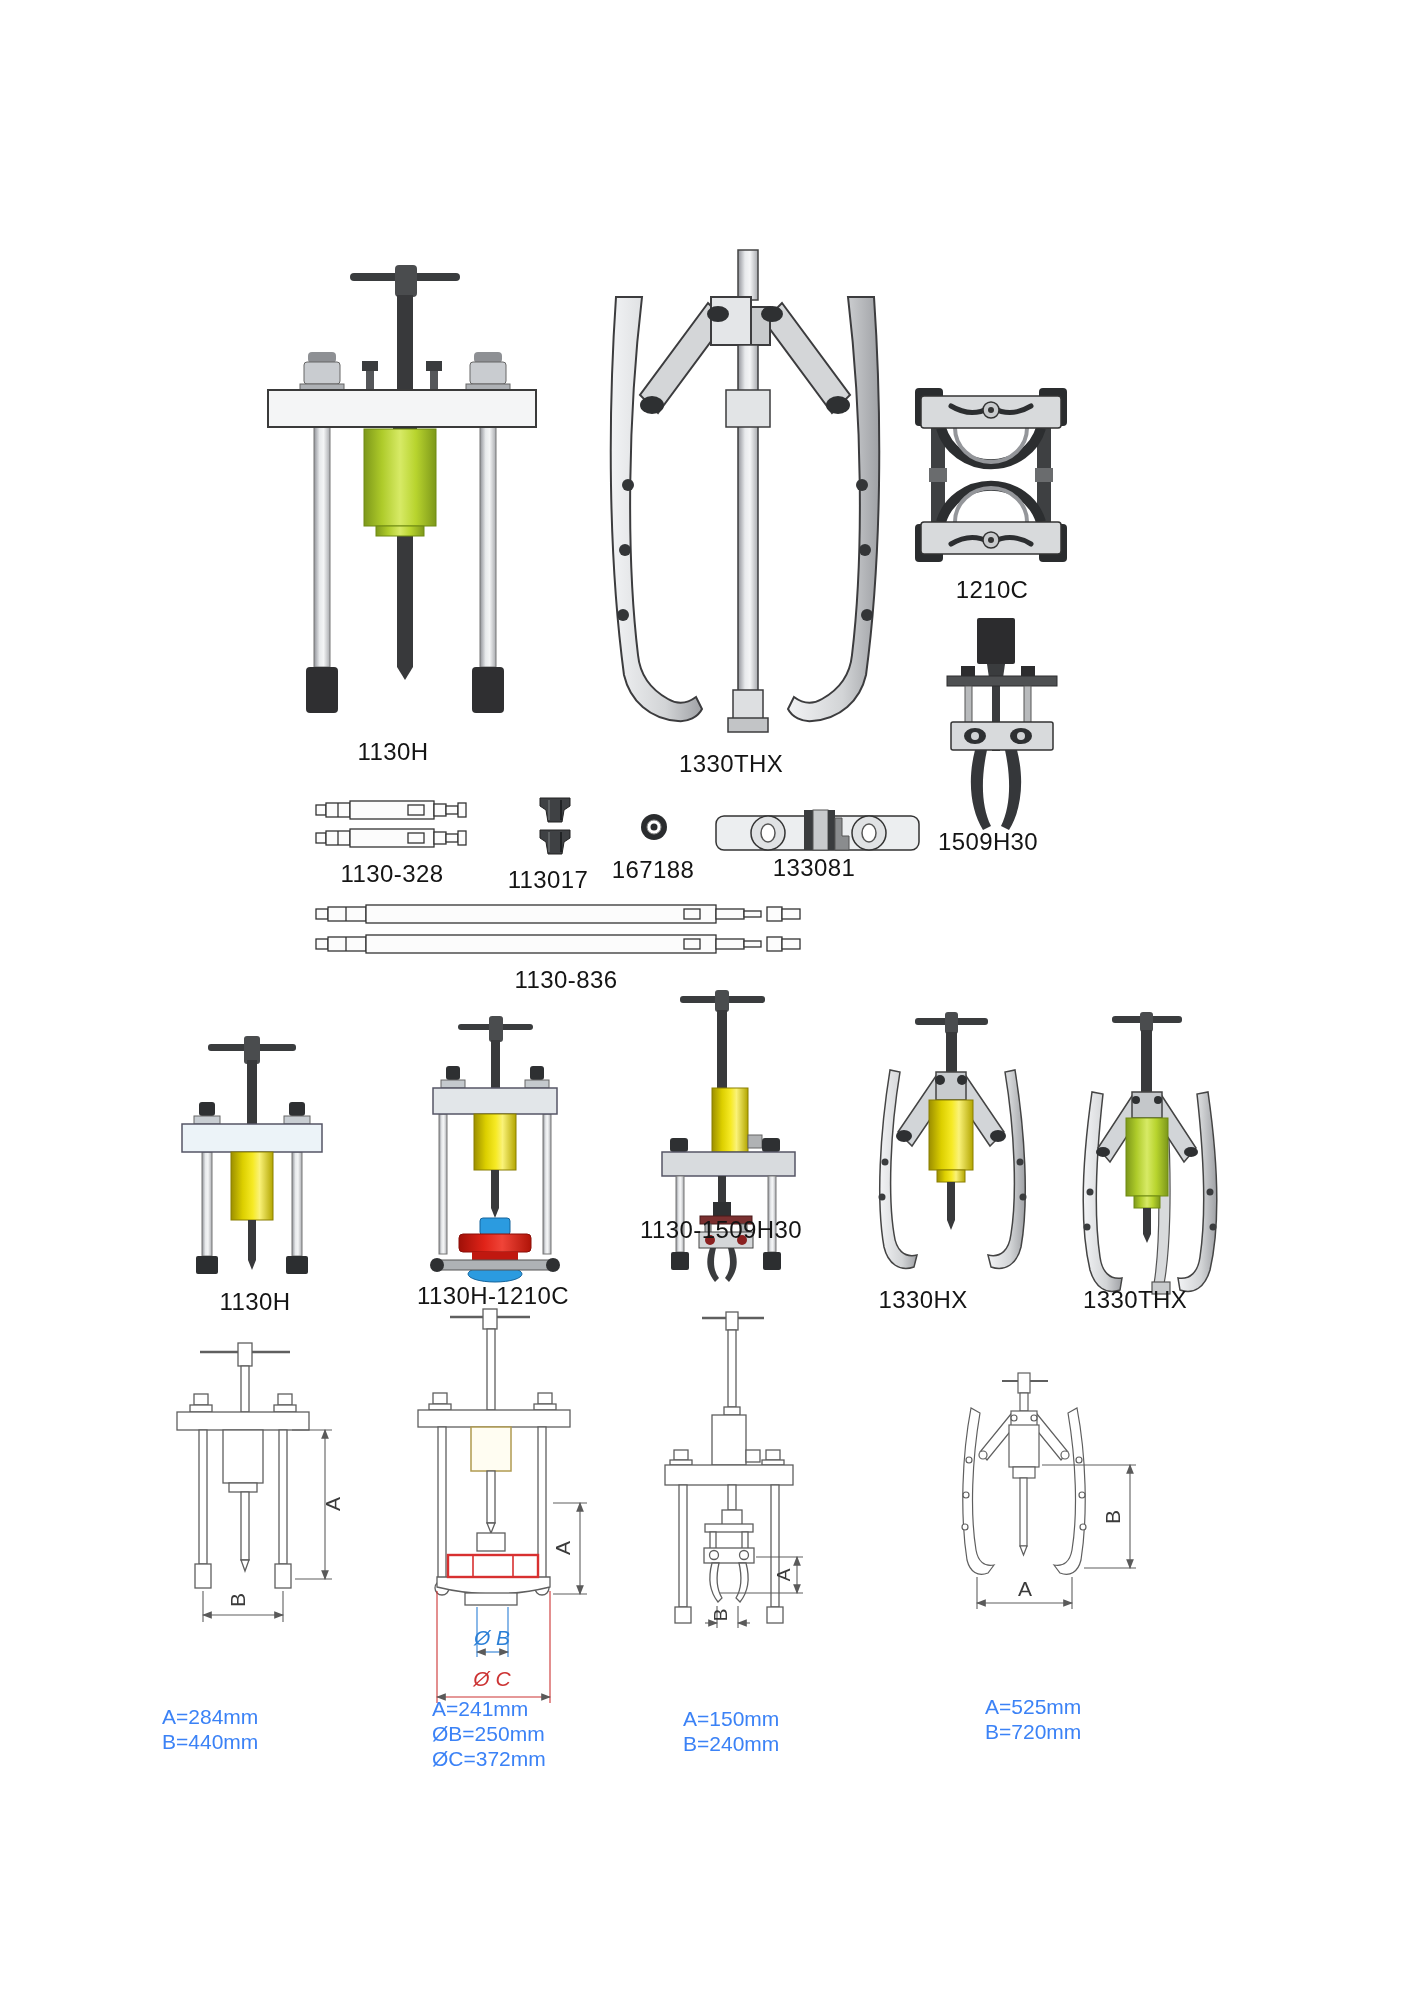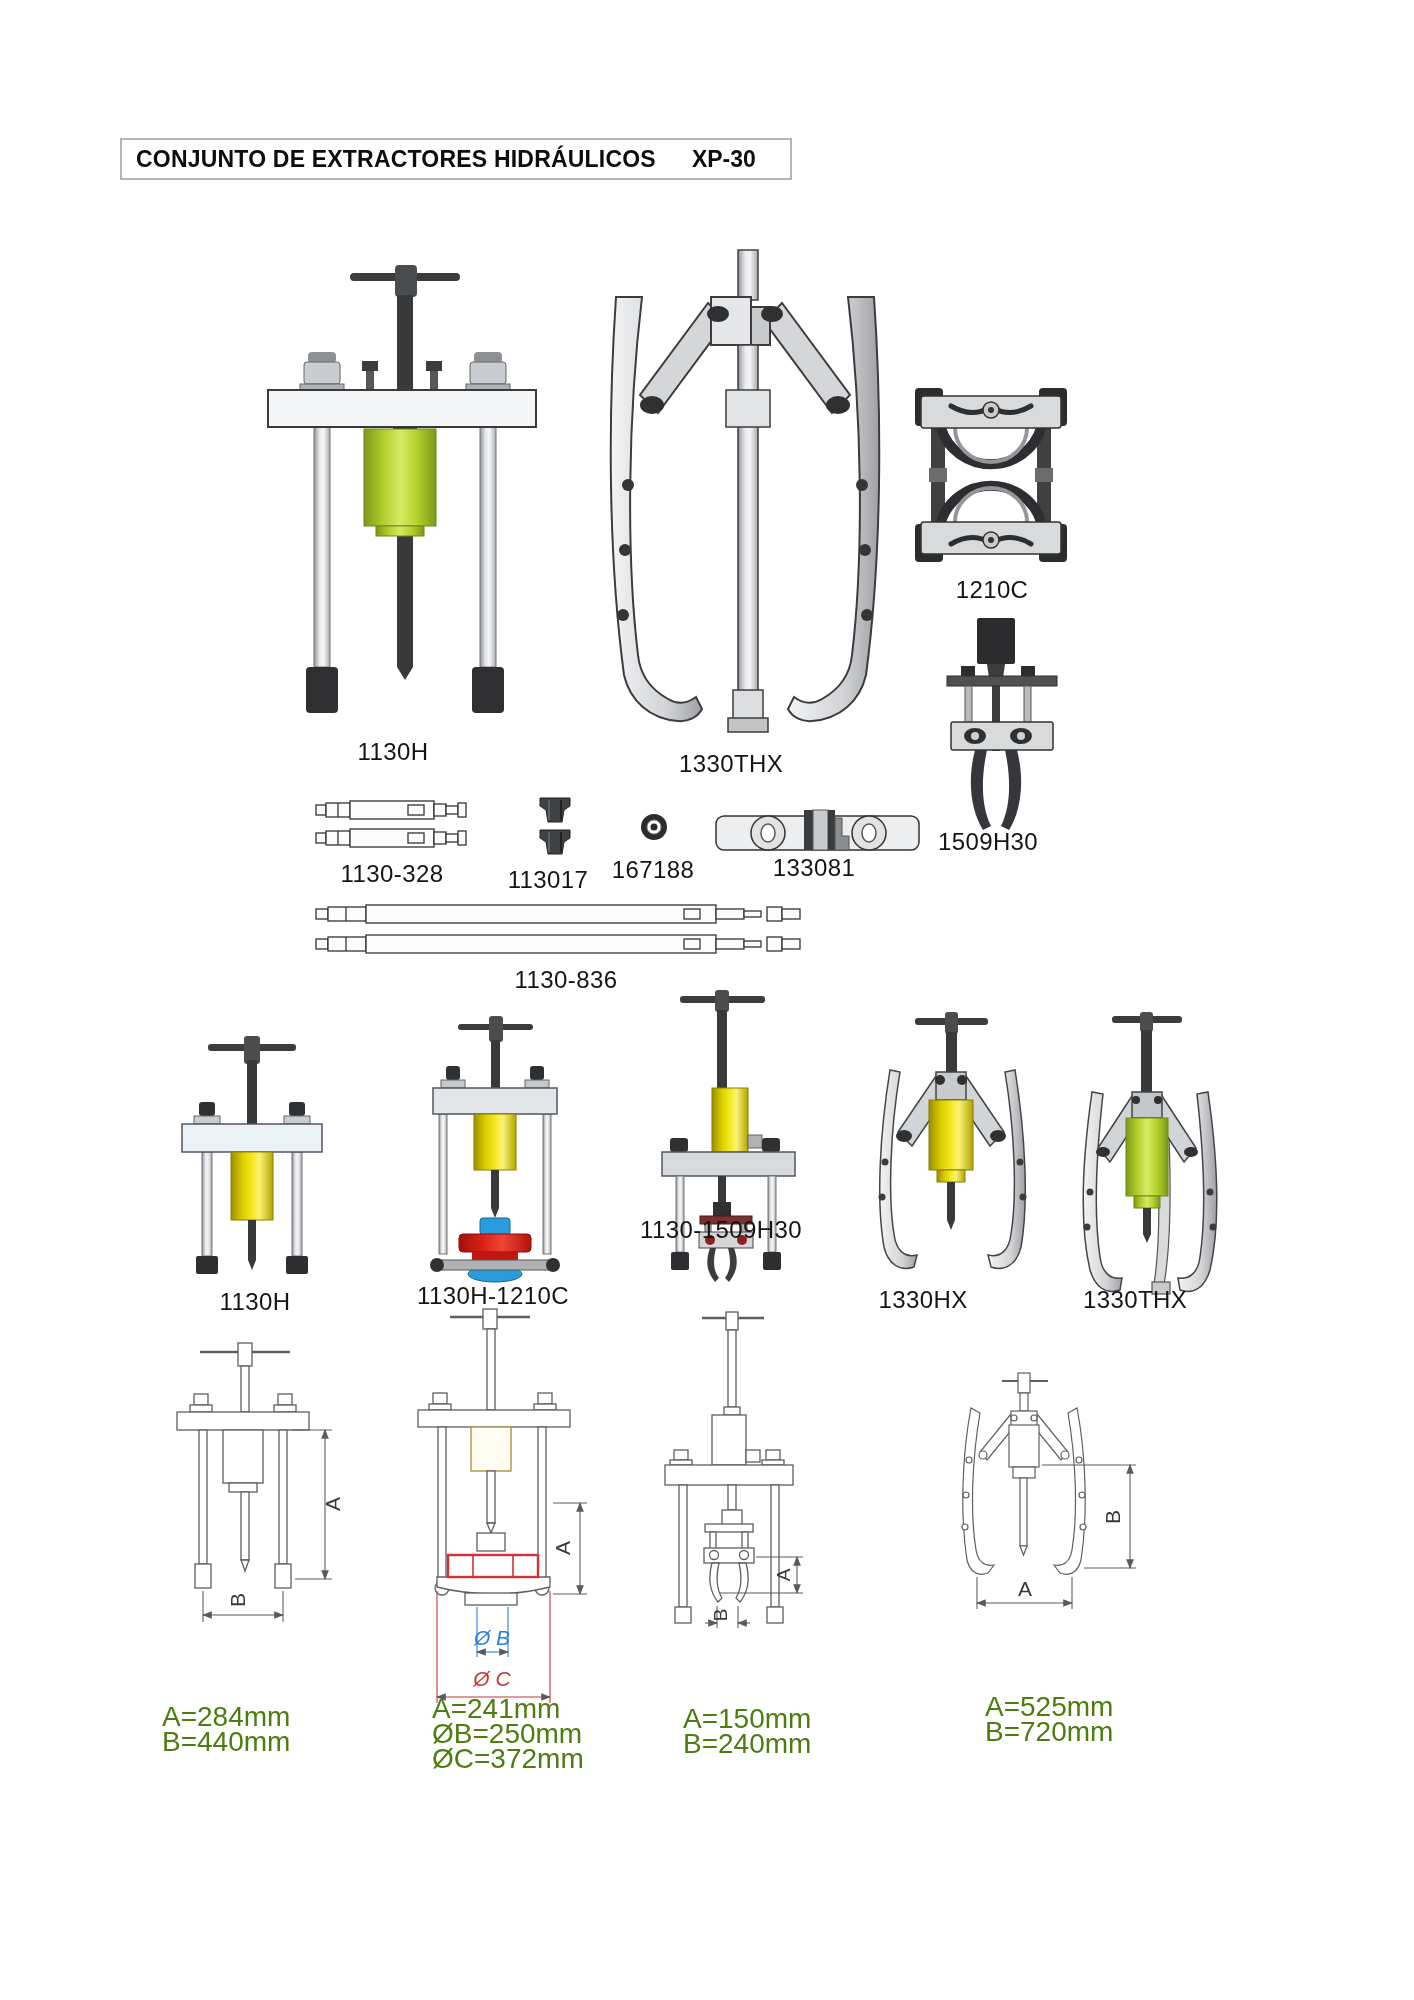--- a/index.html
+++ b/index.html
@@ -5,21 +5,21 @@
   html,body{margin:0;padding:0;background:#ffffff;}
   #page{position:relative;width:1414px;height:2000px;background:#fff;
         font-family:"Liberation Sans",sans-serif;overflow:hidden;}
   #titlebox{position:absolute;left:120px;top:138px;width:672px;height:42px;
             border:2px solid #b4b4b4;background:#fff;display:flex;align-items:center;
             padding-left:14px;box-sizing:border-box;}
   #titlebox .t{font-weight:bold;font-size:23px;color:#0d0d0d;letter-spacing:.2px;}
   #titlebox .m{font-weight:bold;font-size:23px;color:#0d0d0d;margin-left:36px;}
   .lbl{position:absolute;transform:translateX(-50%);font-size:24px;color:#141414;
        letter-spacing:.4px;white-space:nowrap;}
-  .dims{position:absolute;font-size:28px;color:#4d7c0f;line-height:25px;white-space:nowrap;}
+  .dims{position:absolute;font-size:21px;color:#3b82f6;line-height:25px;white-space:nowrap;}
   svg.ill{position:absolute;overflow:visible;}
   svg text{font-family:"Liberation Sans",sans-serif;}
 </style>
 </head>
 <body>
 
 <div id="page">
 
   <svg width="0" height="0" style="position:absolute" aria-hidden="true">
     <defs>
@@ -53,24 +53,20 @@
           <stop offset=".35" stop-color="#e02318"></stop>
         <stop offset=".6" stop-color="#f04438"></stop>
           <stop offset="1" stop-color="#b01408"></stop>
       </linearGradient>
       <marker id="arr" markerWidth="9" markerHeight="8" refX="8" refY="3.5" orient="auto-start-reverse">
         <path d="M0,0 L9,3.5 L0,7 Z" fill="#5a5a5a"></path>
       </marker>
     </defs>
   </svg>
 
-  <div id="titlebox">
-    <span class="t">CONJUNTO DE EXTRACTORES HIDRÁULICOS</span>
-    <span class="m">XP-30</span>
-  </div>
 
   <svg class="ill" style="left:245px;top:265px" width="300" height="455" viewBox="0 0 300 455">
     <rect x="105" y="8" width="110" height="8" rx="4" fill="#3a3c3e"></rect>
     <rect x="150" y="0" width="22" height="32" rx="4" fill="#4a4c4e"></rect>
     <rect x="152" y="30" width="16" height="372" fill="#38393b"></rect>
     <polygon points="152,402 168,402 160,415" fill="#38393b"></polygon>
     <rect x="69" y="162" width="16" height="240" fill="url(#gRod)" stroke="#777" stroke-width="1"></rect>
     <rect x="235" y="162" width="16" height="240" fill="url(#gRod)" stroke="#777" stroke-width="1"></rect>
     <rect x="117" y="96" width="16" height="10" fill="#3a3c3e"></rect>
       <rect x="121" y="106" width="8" height="20" fill="#55575a"></rect>

